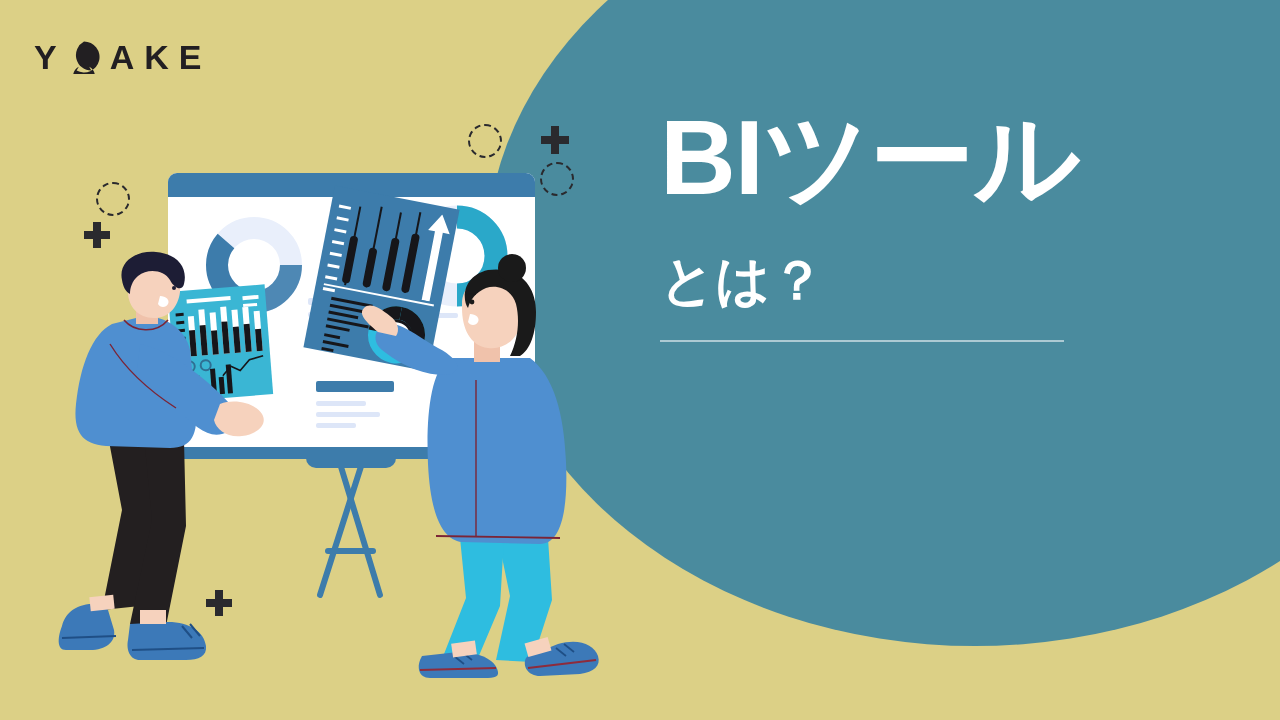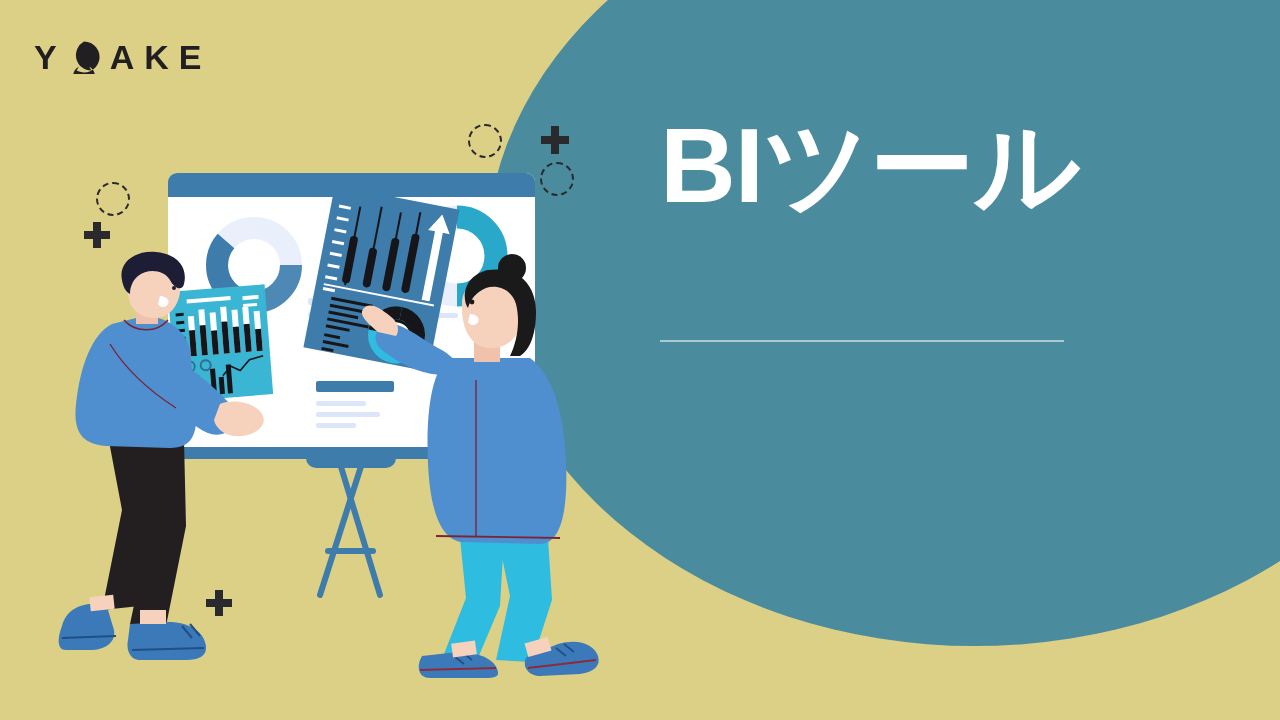--- a/index.html
+++ b/index.html
@@ -81,21 +81,21 @@
   .bar-k { position:absolute; background:#16161a; }
   .tick  { position:absolute; background:#ffffff; height:3px; width:12px; }
   .circ-o { position:absolute; border:2px solid #2f6f93; border-radius:50%; }
 
   
   .person { position:absolute; }
   .person svg { display:block; overflow:visible; }
 
   
   .headline {
-    position:absolute; left:660px; top:112px;
+    position:absolute; left:660px; top:104px;
     color:#ffffff; font-weight:700;
     font-size:105px; line-height:1.02;
     letter-spacing:-1px;
     white-space:nowrap;
   }
   .subhead {
     position:absolute; left:660px; top:252px;
     color:#ffffff; font-weight:700;
     font-size:54px; line-height:1.05;
     white-space:nowrap;
@@ -356,15 +356,16 @@
 
       <circle cx="112" cy="10" r="14" fill="#1a1a1a"></circle>
 
       <path d="M70 56 C76 56 80 60 78 64 C76 68 70 68 68 64 Z" fill="#ffffff"></path>
       <circle cx="72" cy="44" r="2.4" fill="#1a1a1a"></circle>
       <path d="M66 36 L76 36" stroke="#1a1a1a" stroke-width="1.6"></path>
     </svg>
   </div>
 
   <div class="headline">BIツール</div>
+  <div class="subhead">とは？</div>
   <div class="divider"></div>
 
 </div>
 
 </body></html>

